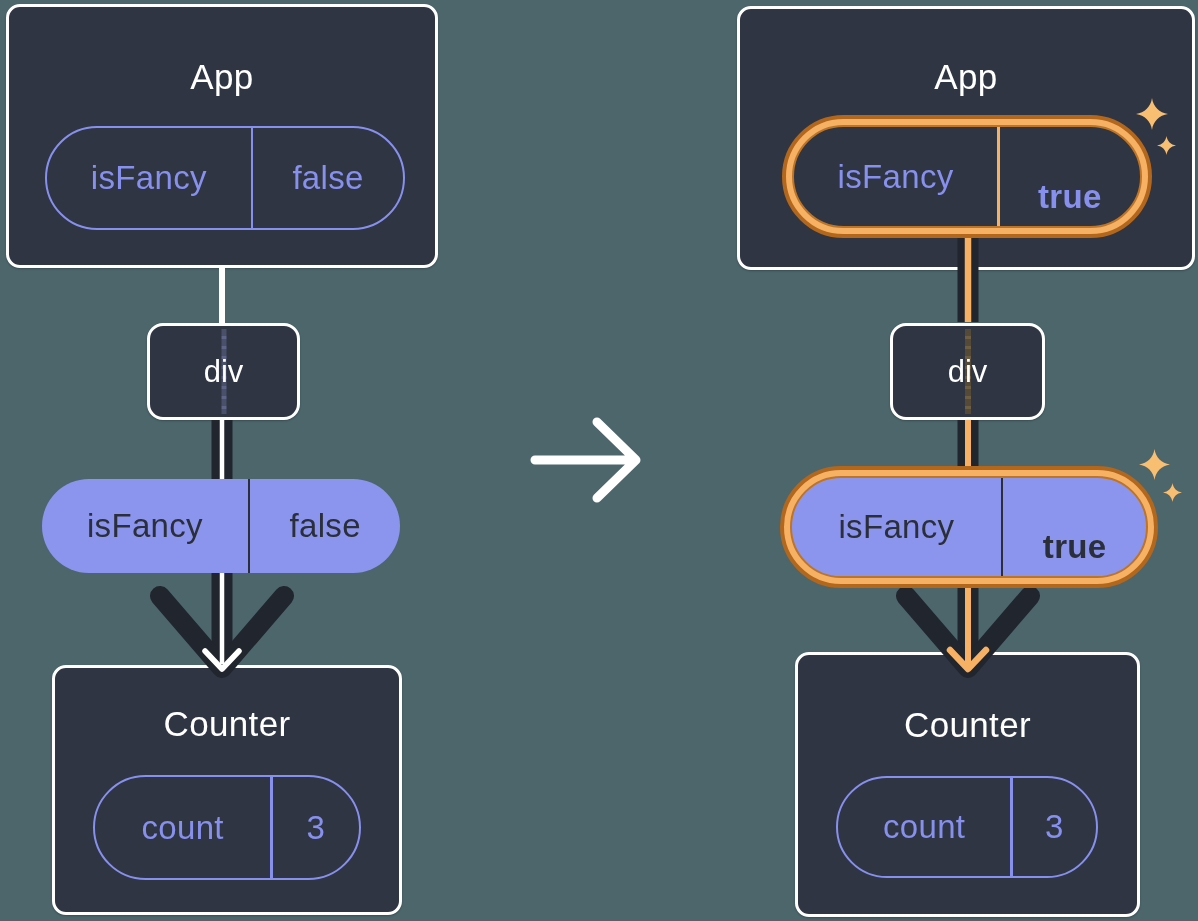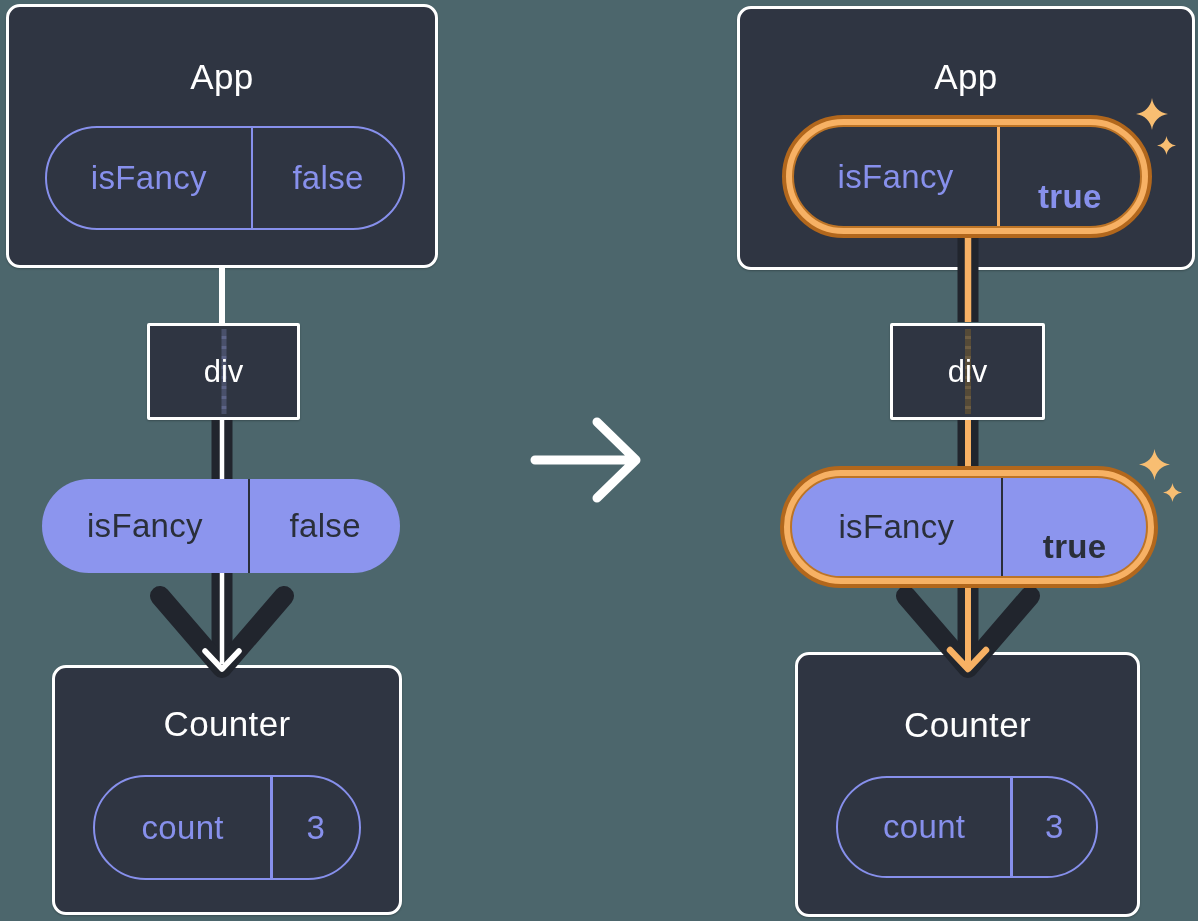--- a/index.html
+++ b/index.html
@@ -64,21 +64,21 @@
   .ring.ring-filled .ring-inner{background:var(--purple-fill);}
   .ring .cell{
     display:flex;align-items:center;justify-content:center;
     font-size:33px;letter-spacing:.01em;
   }
   .ring .divider-orange{flex:0 0 2.5px;background:var(--orange-light);}
   .ring .divider-dark{flex:0 0 2.5px;background:var(--dark-text);}
   .bold{font-weight:700;margin-top:40px;}
   .div-card{
     display:flex;align-items:center;justify-content:center;
-    border-radius:2px;
+    border-radius:16px;
   }
   .div-label{color:#fff;font-size:31px;font-weight:500;position:relative;z-index:2;}
   .thread{
     position:absolute;top:3px;bottom:3px;left:50%;transform:translateX(-50%);
     z-index:1;
   }
   .thread-purple{width:5px;background:repeating-linear-gradient(180deg,#49506A 0 7px,#5D6488 7px 10px);}
   .thread-orange{width:6px;background:repeating-linear-gradient(180deg,#554A37 0 7px,#6D5D42 7px 10px);}
   .flows{position:absolute;left:0;top:0;z-index:3;pointer-events:none;}
   .sparkle{position:absolute;z-index:5;}

